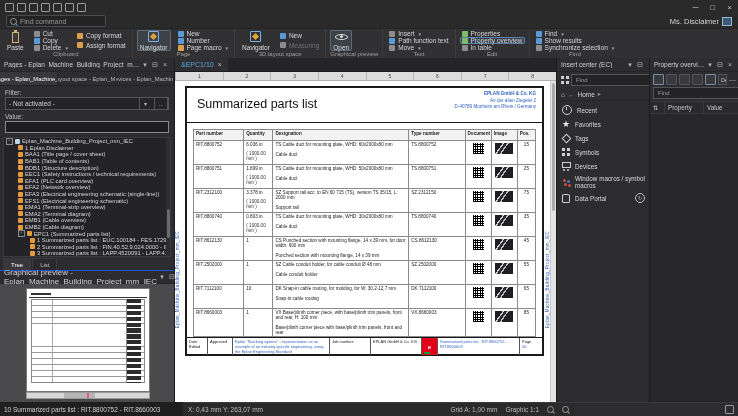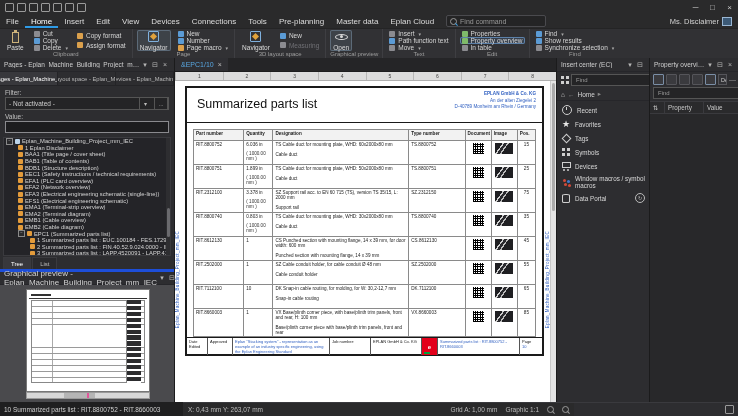--- a/index.html
+++ b/index.html
@@ -60,21 +60,21 @@
   .titem.lvl2{padding-left:26px;}
   .expander{display:none;width:5px;height:5px;border:1px solid #8a8a8a;color:#cfcfcf;font-size:4px;line-height:3.5px;text-align:center;flex:none;background:#2a2a2c;}
   .titem.exp .expander{display:block;}
   .ticon{width:5px;height:5px;background:#e39b3b;border-radius:1px;flex:none;}
   .titem.lvl0 .ticon{background:#bcd3e8;}
   .treescroll{position:absolute;right:0;top:0;bottom:0;width:4px;background:#2e2e31;}
   .treescroll .thumb{position:absolute;right:0.5px;top:60%;width:3px;height:25%;background:#6a6a6e;border-radius:2px;}
   .treetabs{height:12px;display:flex;align-items:stretch;gap:1px;padding:1px 3px 0;flex:none;}
   .treetab{padding:0 7px;display:flex;align-items:center;font-size:6px;color:#bdbdbd;background:#2a2a2d;border:1px solid #3a3a3e;border-bottom:none;}
   .treetab.active{background:#38383c;color:#fff;}
-  .gphead{height:12px;display:flex;align-items:center;padding:0 4px;border-top:3px solid #1d4ed8;border-bottom:1px solid #26262a;flex:none;background:#2d2d30;}
+  .gphead{height:12px;display:flex;align-items:center;padding:0 4px;border-top:1px solid #1d4ed8;border-bottom:1px solid #26262a;flex:none;background:#2d2d30;}
   .gpbody{flex:1;background:#4a4a4d;position:relative;overflow:hidden;}
   .pvpage{position:absolute;left:26px;right:24px;top:4px;bottom:10px;background:#fff;border:1px solid #777;}
   .pvtitle{height:6px;border-bottom:1px solid #333;margin:2px 2px 0;background:linear-gradient(90deg,#333 0 28%,transparent 28%) 2px 2px/60% 2px no-repeat;}
   .pvbody{position:absolute;left:4px;right:4px;top:10px;bottom:8px;background:repeating-linear-gradient(180deg,transparent 0 5.2px,#9a9a9a 5.2px 5.9px),linear-gradient(90deg,transparent 0 18%,#aaa 18% 18.5%,transparent 18.5% 30%,#aaa 30% 30.5%,transparent 30.5%);border:1px solid #888;}
   .pvimgs{position:absolute;right:8px;top:10px;bottom:8px;width:14px;background:repeating-linear-gradient(180deg,#2c2c2e 0 4.2px,#fff 4.2px 5.9px);border-left:1px solid #888;}
   .pvscroll{position:absolute;left:26px;right:24px;bottom:3px;height:5px;background:#d8d8d8;border:1px solid #9a9a9a;}
   .pvthumb{position:absolute;left:30%;width:26%;top:0;bottom:0;background:#b5b5b5;}
   .pvmark{position:absolute;left:49%;top:0;bottom:0;width:2px;background:#e0569a;}
   
   .center{position:absolute;left:175px;top:58px;width:381px;bottom:14px;background:#252527;display:flex;flex-direction:column;}
@@ -164,34 +164,20 @@
       <span class="qicon"></span>
     </div>
     <div class="wbtns">
       <span class="wbtn">─</span>
       <span class="wbtn">□</span>
       <span class="wbtn">×</span>
     </div>
   </div>
 
   <div class="menubar">
-    <div class="flex" style="height:100%;">
-
-    <div class="mtab">File</div>
-        <div class="mtab active">Home</div>
-        <div class="mtab">Insert</div>
-        <div class="mtab">Edit</div>
-        <div class="mtab">View</div>
-        <div class="mtab">Devices</div>
-        <div class="mtab">Connections</div>
-        <div class="mtab">Tools</div>
-        <div class="mtab">Pre-planning</div>
-        <div class="mtab">Master data</div>
-        <div class="mtab">Eplan Cloud</div>
-      </div>
     <div class="cmdfind">
       <span class="mag" style="border-color:#999;"></span>
       <span>Find command</span>
     </div>
     <div class="userbox">
       <span>Ms. Disclaimer</span>
       <span class="usericon"></span>
     </div>
   </div>
 

